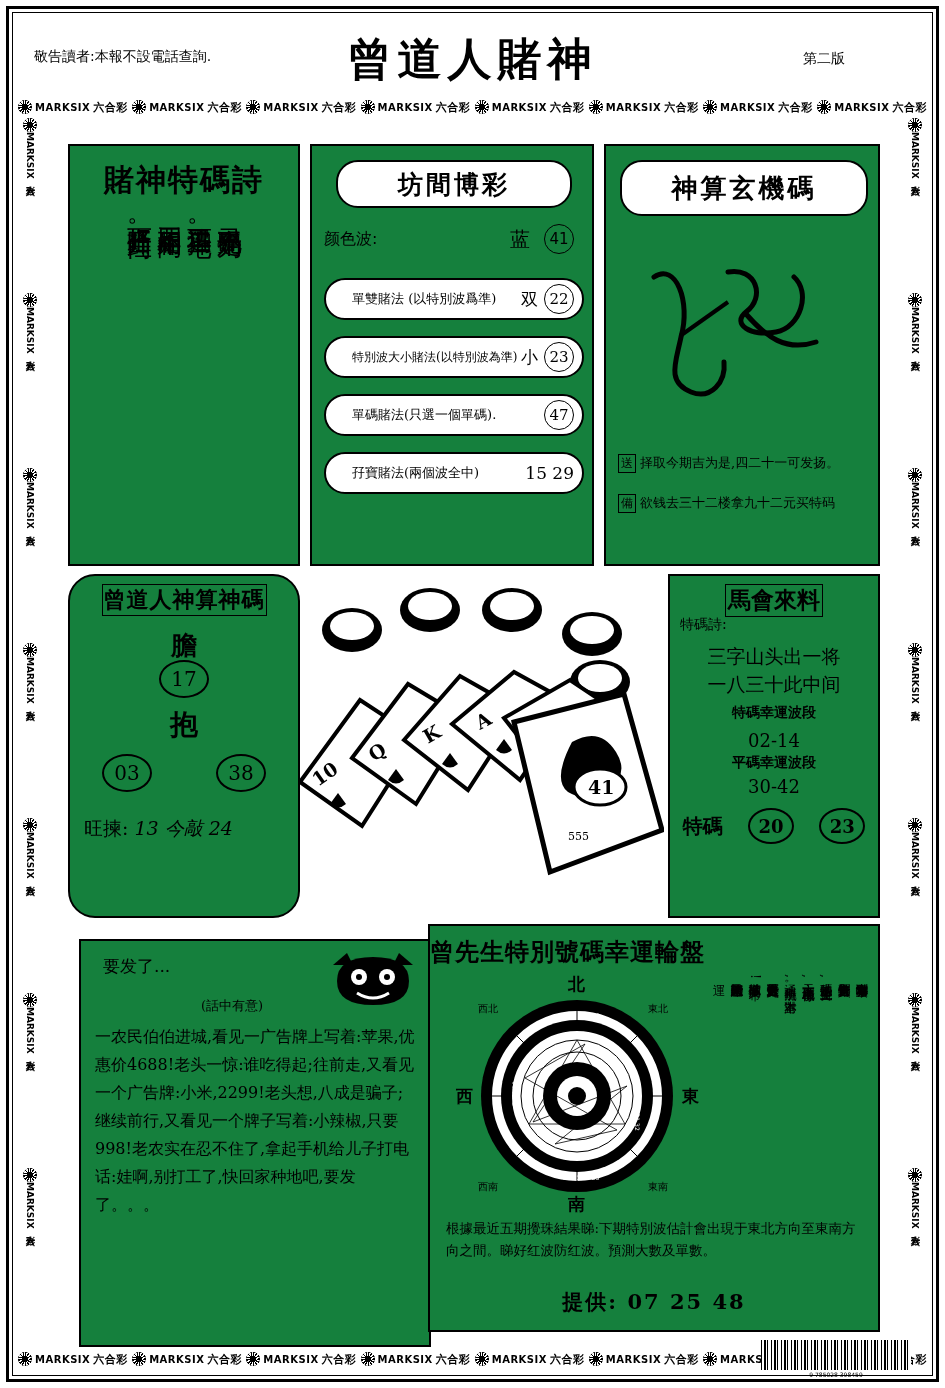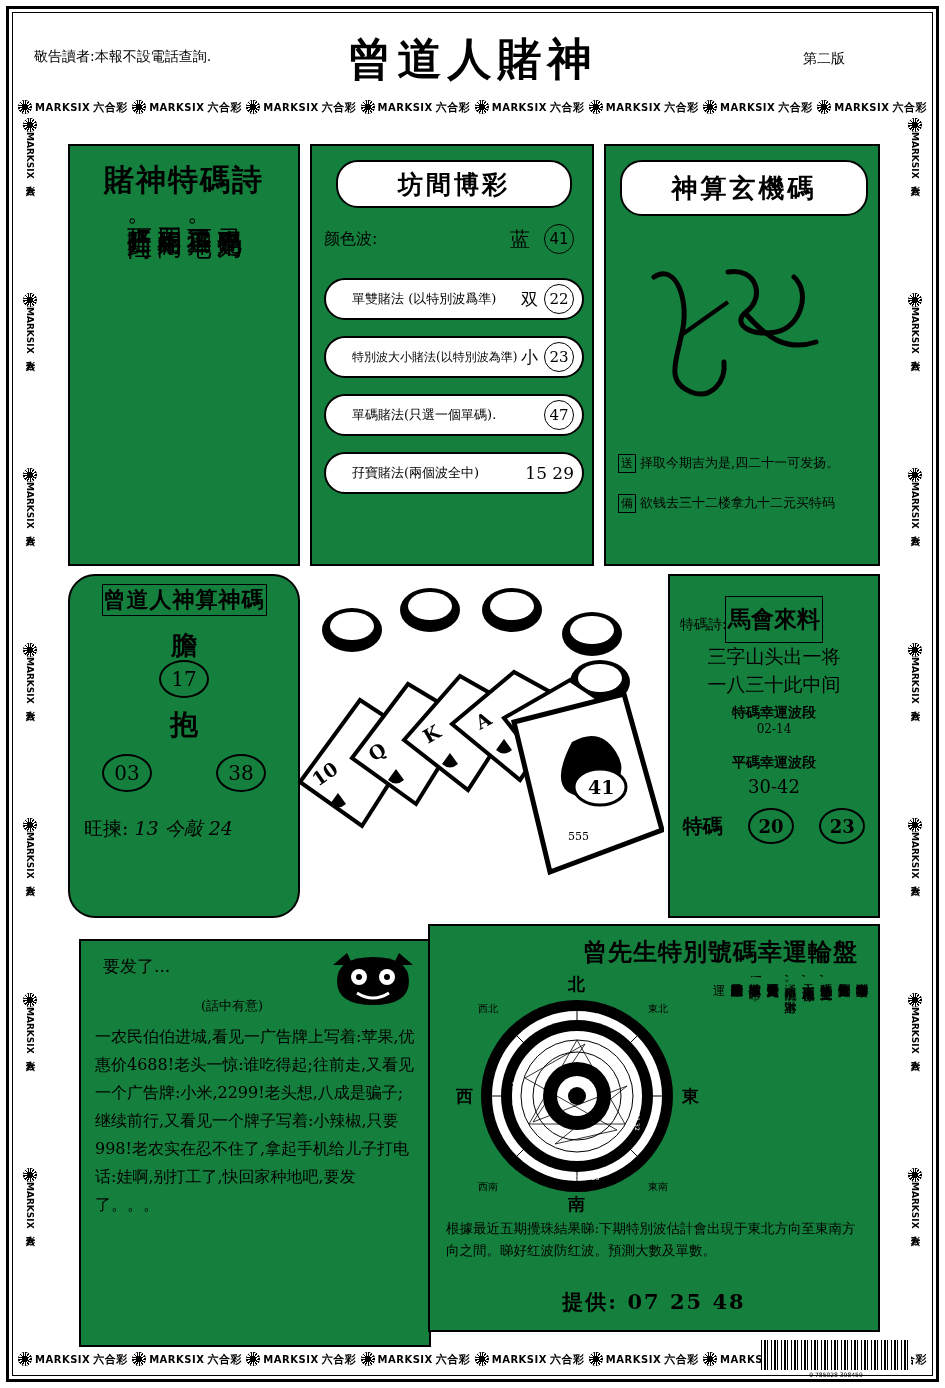--- a/index.html
+++ b/index.html
@@ -77,41 +77,41 @@
   .ocircle{display:inline-flex;align-items:center;justify-content:center;width:46px;height:34px;border:2px solid #000;border-radius:50%;font-size:20px;font-family:"DejaVu Serif",serif;}
   .ss-foot{position:absolute;left:14px;top:240px;font-size:19px;font-family:"DejaVu Serif",serif;}
   .hand{font-family:"DejaVu Serif",serif;font-style:italic;}
 
   
   #cards-art{position:absolute;left:300px;top:572px;width:364px;height:344px;}
 
   
   #mahui-box{left:668px;top:574px;width:208px;height:340px;}
   .mh-title{position:absolute;left:8px;top:8px;width:192px;text-align:center;font-size:23px;font-weight:bold;font-family:"DejaVu Serif",serif;}
-  .mh-title span{display:inline-block;border:1px solid #000;padding:7px 2px;margin:12px 1px;}
+  .mh-title span{display:inline-block;border:1px solid #000;padding:0 2px;margin:0 1px;}
   .mh-line{position:absolute;width:208px;text-align:center;font-family:"DejaVu Serif",serif;}
   .mh-l1{top:40px;font-size:14px;text-align:left;left:10px;width:190px;}
   .mh-l2{top:68px;font-size:19px;}
   .mh-l3{top:96px;font-size:19px;}
   .mh-l4{top:128px;font-size:14px;font-weight:bold;}
-  .mh-l5{top:146px;font-size:12px;}
+  .mh-l5{top:154px;font-size:18px;}
   .mh-l6{top:178px;font-size:14px;font-weight:bold;}
   .mh-l7{top:200px;font-size:18px;}
   .mh-l8{top:232px;font-size:20px;font-weight:bold;display:flex;align-items:center;justify-content:space-around;}
 
   
   #joke-box{left:79px;top:924px;width:348px;height:404px;margin-top:15px;}
   .joke-head{position:absolute;left:22px;top:14px;font-size:17px;font-family:"DejaVu Serif",serif;}
   .joke-sub{position:absolute;left:120px;top:56px;font-size:13px;font-family:"DejaVu Serif",serif;}
   .joke-face{position:absolute;right:14px;top:10px;width:84px;height:60px;}
   .joke-body{position:absolute;left:14px;top:82px;width:320px;font-size:16px;line-height:1.75;font-family:"DejaVu Serif",serif;}
 
   
   #wheel-box{left:428px;top:924px;width:448px;height:404px;}
-  .wh-title{position:absolute;left:0;top:10px;width:428px;text-align:right;font-size:24px;font-weight:bold;font-family:"DejaVu Serif",serif;letter-spacing:1px;}
+  .wh-title{position:absolute;left:0;top:10px;width:428px;text-align:left;font-size:24px;font-weight:bold;font-family:"DejaVu Serif",serif;letter-spacing:1px;}
   .wh-art{position:absolute;left:22px;top:48px;width:250px;height:240px;}
   .wh-text{position:absolute;right:8px;top:48px;width:160px;height:238px;display:flex;flex-direction:row-reverse;justify-content:flex-start;gap:1px;}
   .wh-col{writing-mode:vertical-rl;font-size:12.5px;line-height:1.35;font-family:"DejaVu Serif",serif;letter-spacing:0px;}
   .wh-foot{position:absolute;left:16px;top:292px;width:416px;font-size:13.5px;line-height:1.6;font-family:"DejaVu Serif",serif;}
   .wh-provide{position:absolute;left:0;top:362px;width:448px;text-align:center;font-size:21px;font-weight:bold;font-family:"DejaVu Serif",serif;letter-spacing:2px;}
 
   .barcode{position:absolute;right:34px;bottom:18px;width:150px;height:30px;
      background:repeating-linear-gradient(90deg,#000 0 1px,#fff 1px 3px,#000 3px 5px,#fff 5px 6px,#000 6px 7px,#fff 7px 10px);}
   .barcode-num{position:absolute;right:34px;bottom:10px;width:150px;text-align:center;font-size:6px;}
 </style>

